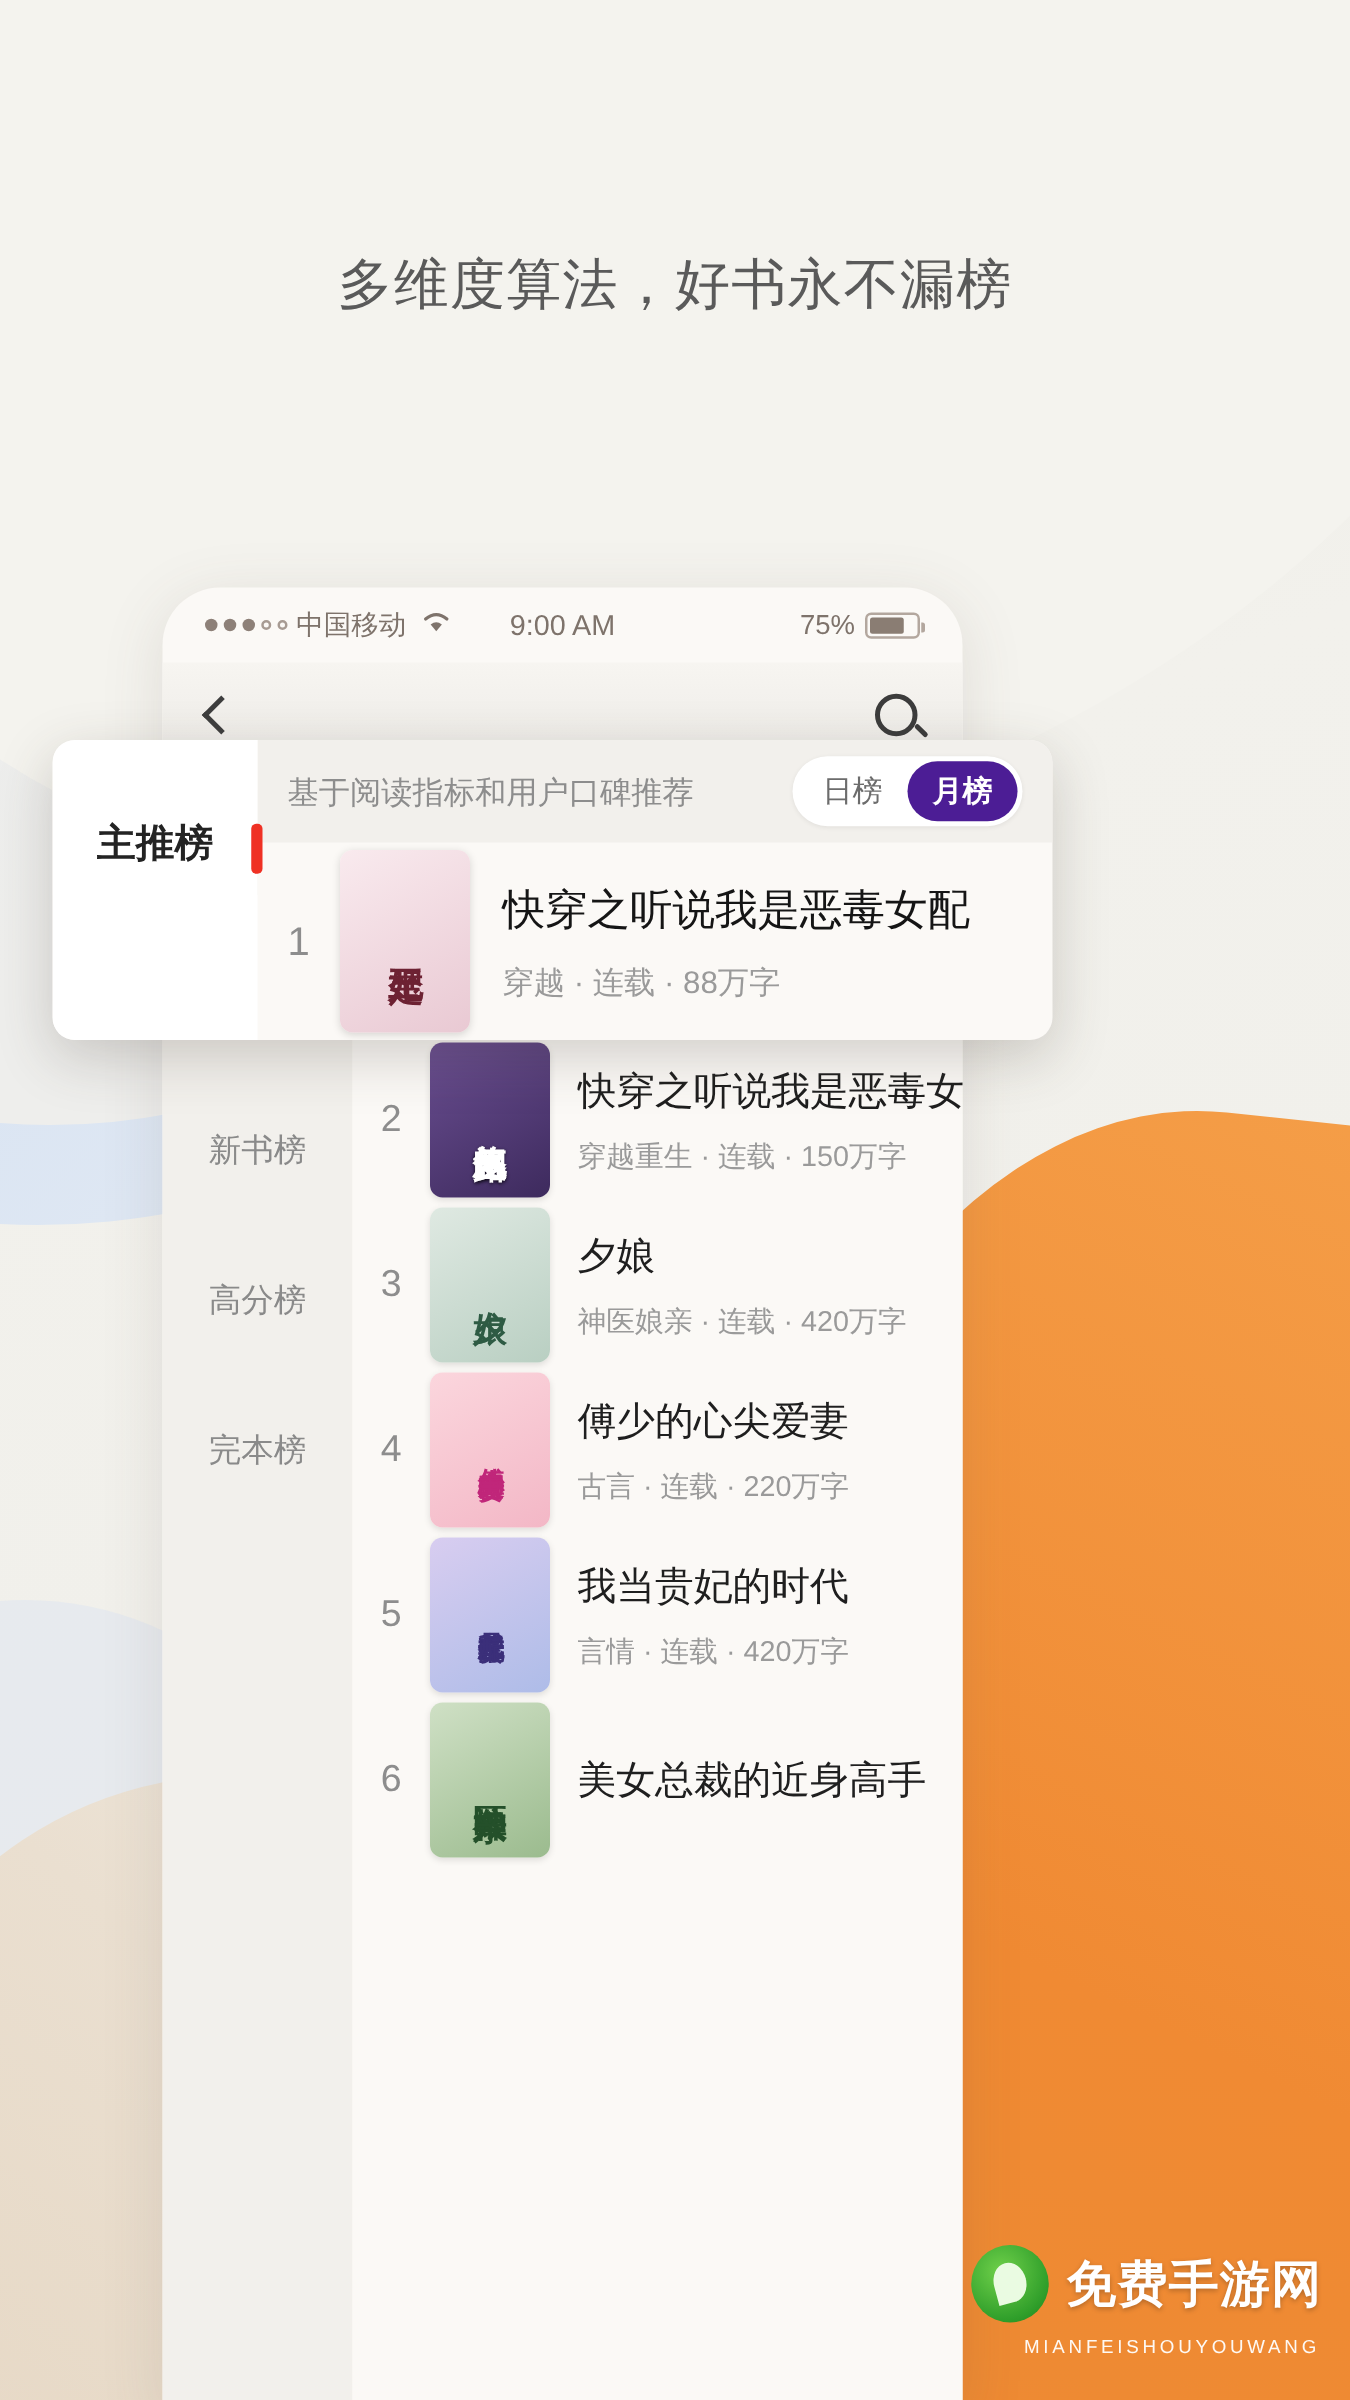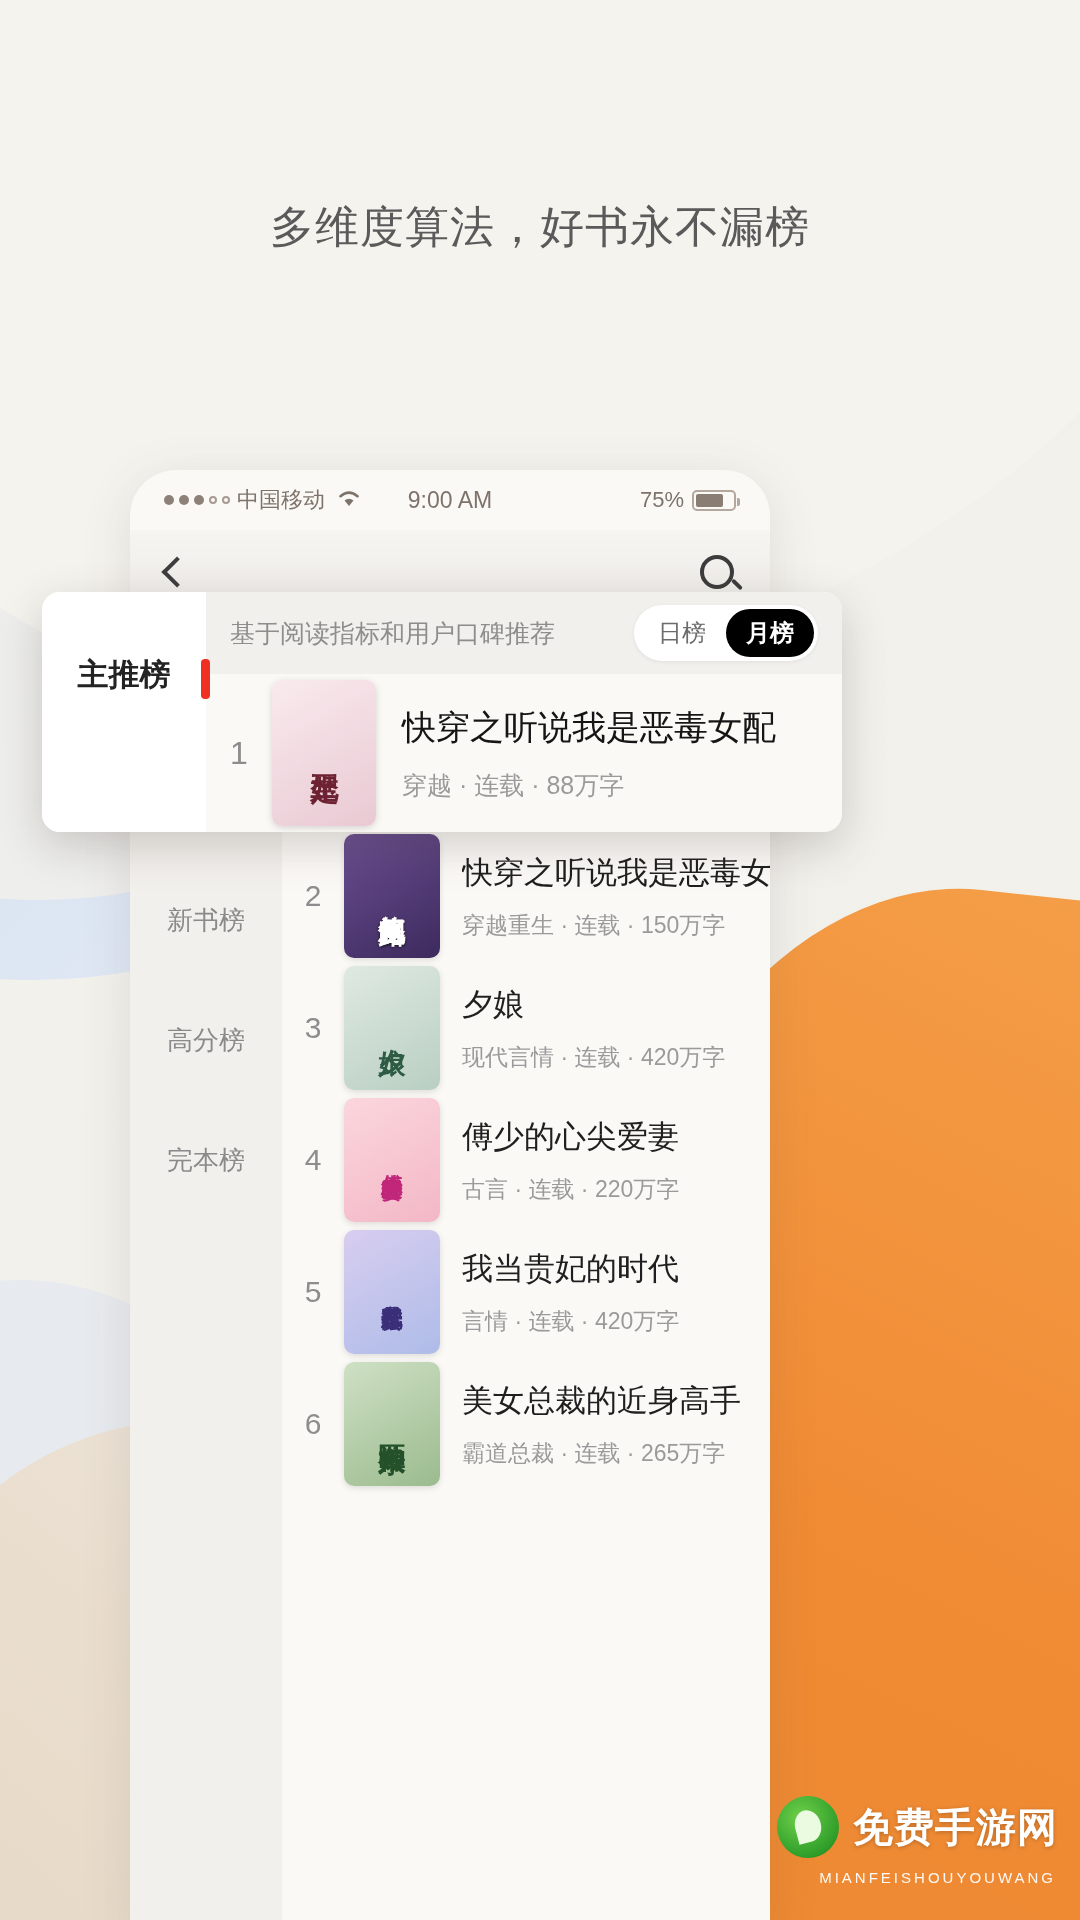--- a/index.html
+++ b/index.html
@@ -181,21 +181,21 @@
   .list-header .desc { font-size: 24px; color: #8d8d8d; }
   .toggle {
     margin-left: auto; display: flex; align-items: center;
     background: #ffffff; border-radius: 28px; padding: 4px;
     box-shadow: 0 1px 4px rgba(0,0,0,.07);
   }
   .toggle span {
     display: inline-block; padding: 8px 20px; border-radius: 24px;
     font-size: 24px; color: #6c6c6c;
   }
-  .toggle span.on { background: #000000; color: #fff; font-weight: 600; }
+  .toggle span.on { background: #4c1d95; color: #fff; font-weight: 600; }
 
   .book-row {
     display: flex; align-items: center;
     padding: 18px 24px 18px 0;
     height: 132px;
   }
   .rank {
     width: 62px; flex: 0 0 62px; text-align: center;
     font-size: 30px; color: #8d8d8d;
   }
@@ -386,21 +386,21 @@
         </div>
       </div>
 
       <div class="book-row">
         <div class="rank">3</div>
         <div class="cover" style="background:linear-gradient(150deg,#dfe9e2,#b9cfc2)">
           <span class="ct" style="color:#2e5b44;text-shadow:none">夕娘</span>
         </div>
         <div class="binfo">
           <div class="btitle">夕娘</div>
-          <div class="bmeta">现代言情 · 连载 · 420万字</div>
+          <div class="bmeta">神医娘亲 · 连载 · 420万字</div>
         </div>
       </div>
 
       <div class="book-row">
         <div class="rank">4</div>
         <div class="cover" style="background:linear-gradient(150deg,#fbd6dd,#f3b7c6)">
           <span class="ct" style="color:#c0267a;text-shadow:none;font-size:21px">傅少的心尖爱妻</span>
         </div>
         <div class="binfo">
           <div class="btitle">傅少的心尖爱妻</div>
@@ -419,21 +419,20 @@
         </div>
       </div>
 
       <div class="book-row">
         <div class="rank">6</div>
         <div class="cover" style="background:linear-gradient(150deg,#cfe0c5,#9bbb8e)">
           <span class="ct" style="color:#24502a;text-shadow:none">神医娘亲</span>
         </div>
         <div class="binfo">
           <div class="btitle">美女总裁的近身高手</div>
-          <div class="bmeta">霸道总裁 · 连载 · 265万字</div>
         </div>
       </div>
 
     </div>
   </div>
 </div>
 
 <div class="float-card">
   <div class="fc-side">
     <div class="stripe"></div>

